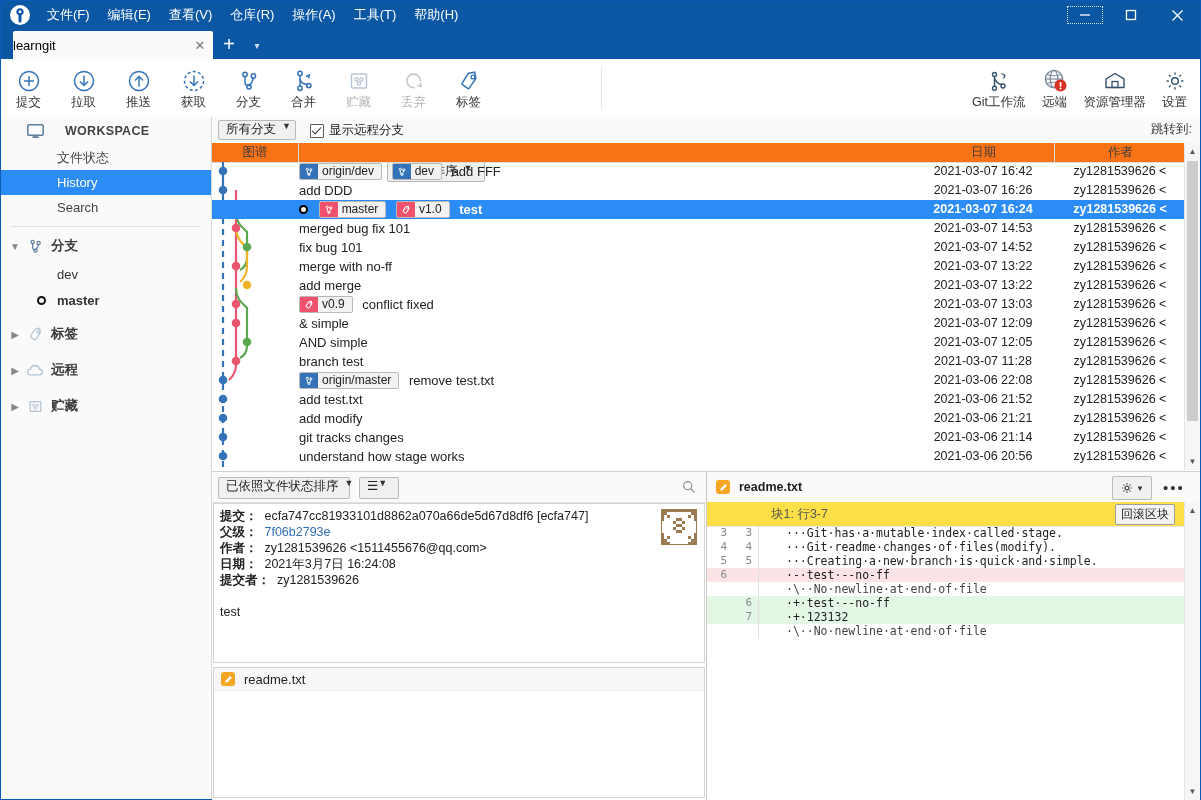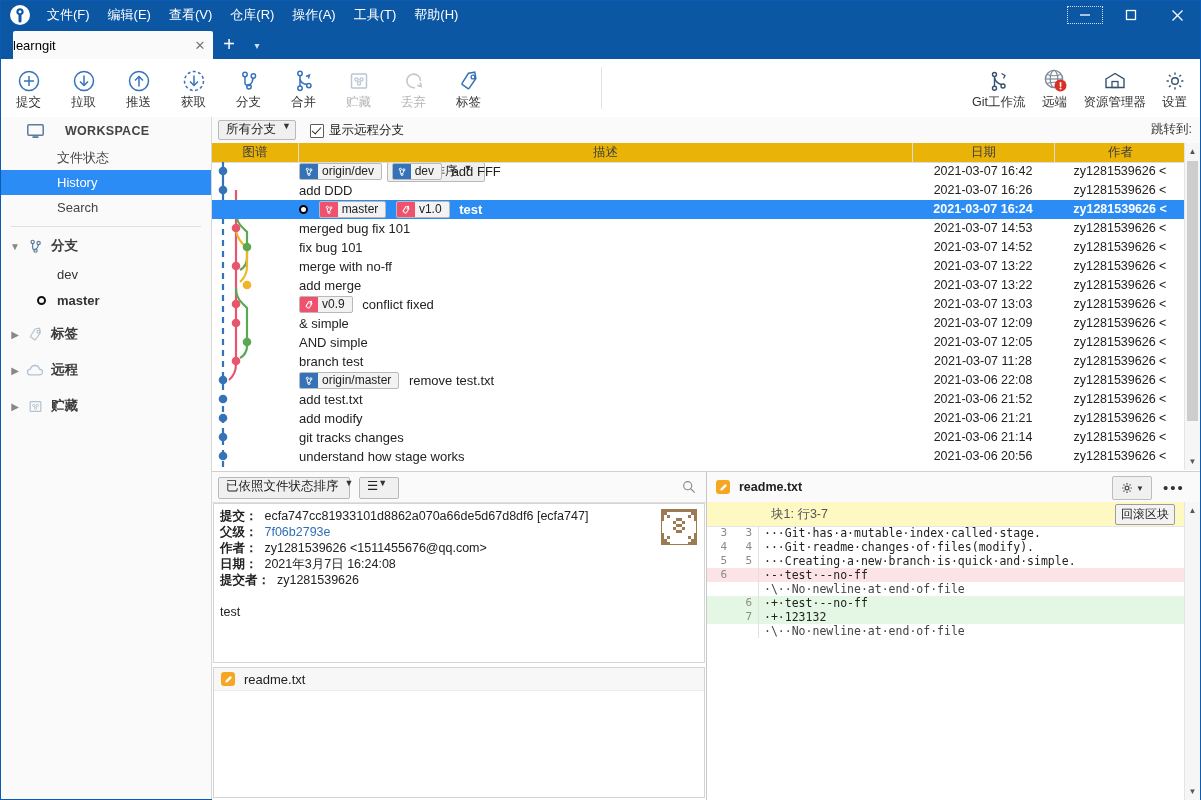--- a/index.html
+++ b/index.html
@@ -62,21 +62,21 @@
   .combo{position:absolute;height:20px;background:#f0f0f0;border:1px solid #b9b9b9;border-radius:2px;display:flex;align-items:flex-start;
          font-size:12.5px;color:#222;padding:0 20px 0 7px;box-sizing:border-box;}
   .combo .cv{margin-right:6px;white-space:nowrap;}
   .combo .ca{font-size:9px;color:#333;}
   .cbox{position:absolute;display:flex;align-items:center;font-size:12.5px;color:#222;}
   .cbox .sq{width:12px;height:12px;border:1px solid #5b5b5b;background:#fff;margin-right:5px;position:relative;border-radius:1px;}
   .cbox .sq:after{content:"";position:absolute;left:3px;top:0px;width:4px;height:8px;border:solid #2b2b2b;border-width:0 1.6px 1.6px 0;transform:rotate(42deg);}
   .jumpto{position:absolute;right:8px;top:4px;font-size:12.5px;color:#333;}
 
   
-  .thead{position:absolute;left:0;top:26px;width:988px;height:19px;background:#eab308;border-bottom:1px solid #dcdcdc;}
+  .thead{position:absolute;left:0;top:26px;width:988px;height:19px;background:#f97316;border-bottom:1px solid #dcdcdc;}
   .th{position:absolute;top:0;height:19px;line-height:19px;text-align:center;font-size:12.5px;color:#3d3d3d;
       border-right:1px solid #dcdcdc;box-sizing:border-box;}
   .tbody{position:absolute;left:0;top:45px;width:988px;height:308px;overflow:hidden;}
   .crow{position:relative;height:19px;width:988px;}
   .crow.sel{background:#2a8cf4;color:#fff;font-weight:bold;}
   .cdesc{position:absolute;left:87px;top:0;height:19px;line-height:19px;font-size:13px;white-space:nowrap;}
   .cdate{position:absolute;left:701px;width:140px;top:0;height:19px;line-height:19px;font-size:12.5px;text-align:center;}
   .cauth{position:absolute;left:843px;width:130px;top:0;height:19px;line-height:19px;font-size:12.5px;text-align:center;overflow:hidden;white-space:nowrap;}
   .chash{position:absolute;left:975px;width:68px;top:0;height:19px;line-height:19px;font-size:12.5px;text-align:left;overflow:hidden;white-space:nowrap;}
   .ref{display:inline-flex;align-items:center;height:15px;border:1px solid #b9b9b9;background:#f2f2f2;border-radius:2px;
@@ -107,28 +107,28 @@
   .filelist{position:absolute;left:1px;top:195px;width:492px;height:131px;border:1px solid #d4d4d4;box-sizing:border-box;background:#fff;}
   .filerow{height:22px;display:flex;align-items:center;padding-left:7px;background:#f7f7f7;border-bottom:1px solid #ececec;}
   .fileicon{width:14px;height:14px;border-radius:3px;background:#f5a623;display:inline-flex;align-items:center;justify-content:center;margin-right:9px;}
   .search-ic{position:absolute;right:10px;top:8px;width:14px;height:14px;}
 
   .rpane{position:absolute;left:495px;top:0;width:493px;height:328px;}
   .rhead{position:absolute;left:0;top:0;width:493px;height:30px;background:#fafafa;border-bottom:1px solid #dcdcdc;display:flex;align-items:center;}
   .rhead .fn{font-weight:bold;font-size:12.5px;color:#222;}
   .gearbtn{position:absolute;right:48px;top:4px;width:38px;height:22px;border:1px solid #bdbdbd;background:#f0f0f0;border-radius:2px;display:flex;align-items:center;justify-content:center;gap:2px;}
   .dots{position:absolute;right:14px;top:4px;width:24px;height:22px;display:flex;align-items:center;justify-content:center;letter-spacing:2px;font-size:15px;color:#333;}
-  .hunkbar{position:absolute;left:0;top:30px;width:478px;height:24px;border-bottom:1px solid #e6e6e6;background:#fef9c3;}
+  .hunkbar{position:absolute;left:0;top:30px;width:478px;height:24px;border-bottom:1px solid #e6e6e6;background:#fde047;}
   .hunklbl{position:absolute;left:64px;top:4px;font-size:12.5px;color:#555;}
   .revert{position:absolute;right:10px;top:2px;height:19px;border:1px solid #9d9d9d;background:#f3f3f3;border-radius:2px;font-size:12px;color:#222;padding:0 5px;line-height:18px;}
   .difflines{position:absolute;left:0;top:54px;width:478px;height:250px;font-family:"DejaVu Sans Mono","Liberation Mono",monospace;font-size:11.5px;}
   .dl{height:14px;line-height:14px;display:flex;}
   .dl .n1,.dl .n2{width:26px;text-align:right;padding-right:6px;color:#8a8a8a;font-size:11px;box-sizing:border-box;}
   .dl .n2{border-right:1px solid #e0e0e0;}
-  .dl .tx{padding-left:5px;white-space:pre;color:#222;flex:1;}
+  .dl .tx{padding-left:5px;white-space:pre;color:#222;flex:1;margin-left:22px;}
   .dl.add{background:#e4f7e4;}
   .dl.del{background:#fbe3e6;}
   .dl.meta .tx{color:#444;}
   .rscroll{position:absolute;right:0;top:30px;width:15px;height:298px;background:#f6f6f6;border-left:1px solid #e4e4e4;}
   .rscroll .ar{position:absolute;left:0;width:15px;height:17px;font-size:8px;color:#555;display:flex;align-items:center;justify-content:center;}
   .vsep{position:absolute;left:478px;top:30px;width:1px;height:298px;background:#e0e0e0;}
 </style>
 </head>
 <body>
 
@@ -436,21 +436,20 @@
       </div>
       <div class="combo" style="left:175px;top:3px;width:98px;margin-top:42px;">
         <span class="cv">按日期排序</span>
         <span class="ca">▼</span>
       </div>
       <div class="jumpto">跳转到:</div>
     </div>
 
     <div class="thead">
       <div class="th" style="left:0;width:87px">图谱</div>
-      <div class="th" style="left:87px;width:614px">描述</div>
       <div class="th" style="left:701px;width:142px">日期</div>
       <div class="th" style="left:843px;width:132px">作者</div>
       <div class="th" style="left:975px;width:83px;border-right:none">提交</div>
     </div>
 
     <svg class="graph" viewBox="0 0 87 308">
 
       <line x1="11" y1="0" x2="11" y2="56" stroke="#3573b9" stroke-width="2.2"></line>
       <path d="M11 56 L11 222" stroke="#3573b9" stroke-width="2.2" stroke-dasharray="6 5"></path>
       <path d="M11 222 L11 308" stroke="#3573b9" stroke-width="2.2" stroke-dasharray="6 5"></path>

